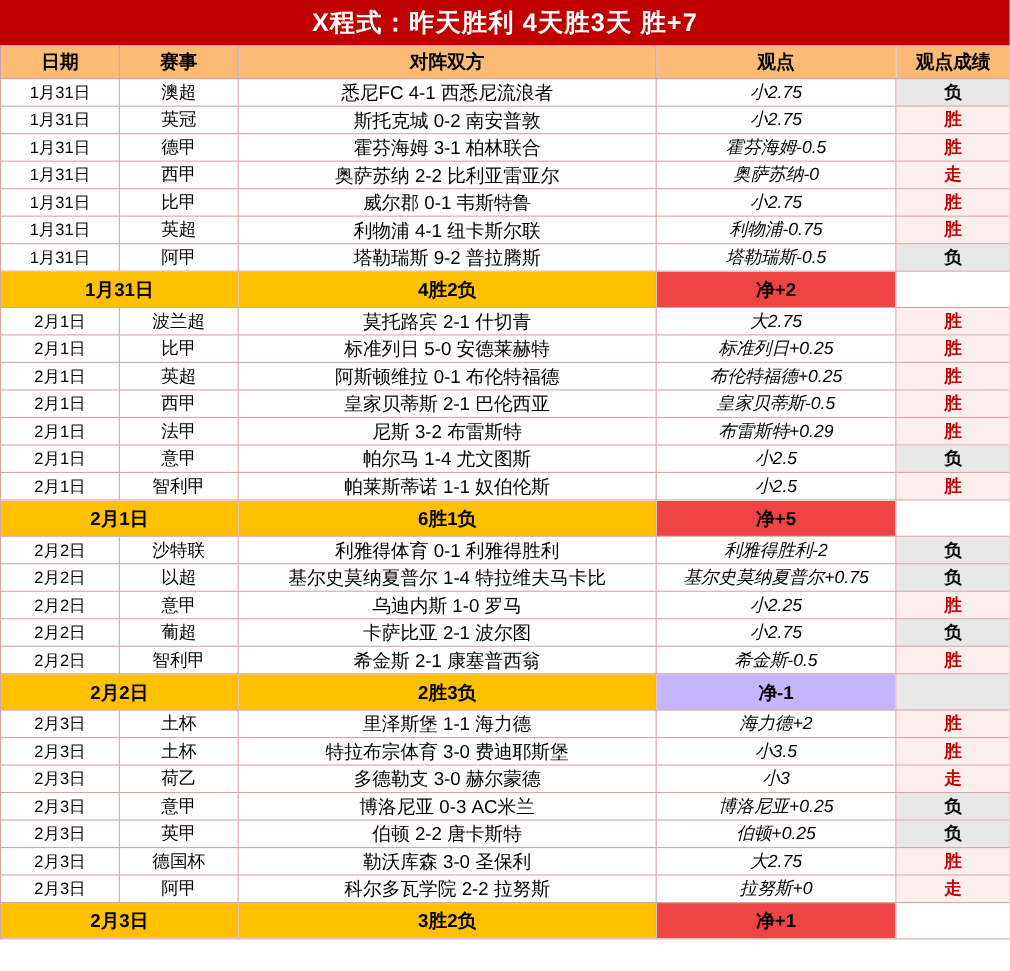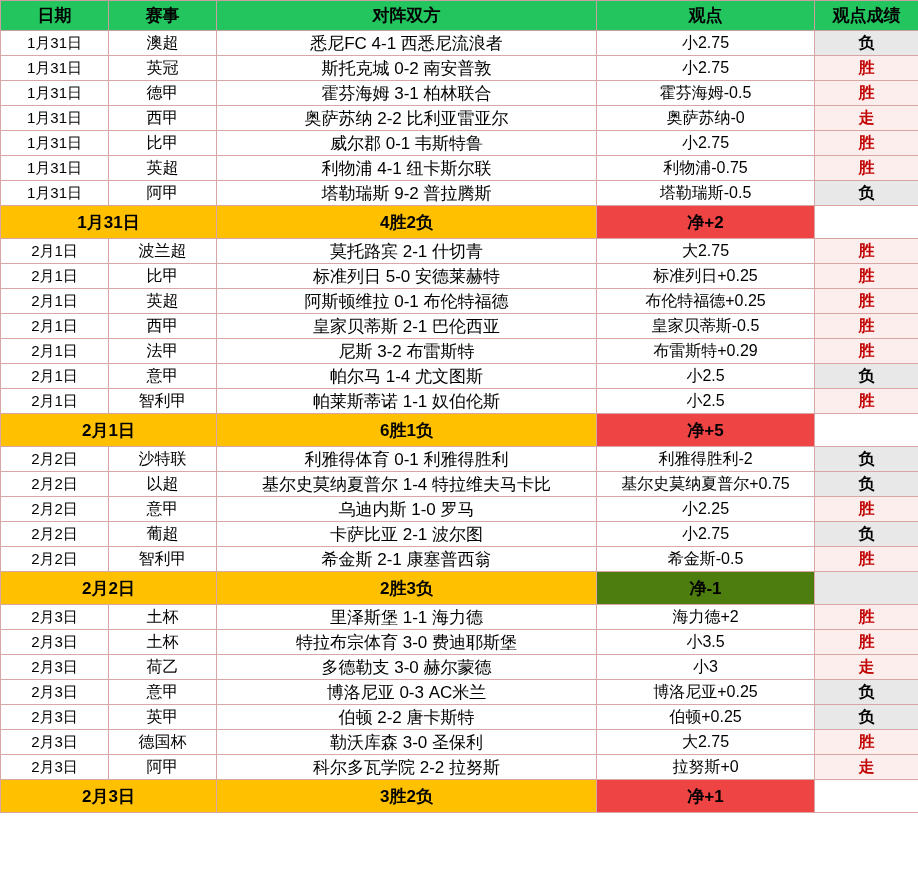--- a/index.html
+++ b/index.html
@@ -36,36 +36,36 @@
     text-align: center;
     vertical-align: middle;
     font-size: 16px;
     color: #000000;
     padding: 0;
     height: 25px;
     overflow: hidden;
     white-space: nowrap;
   }
   thead th {
-    background: #22c55e;
+    background: #fdba74;
     font-weight: bold;
     font-size: 17px;
     height: 30px;
     border-color: #c9a0a0;
   }
   col.c-date   { width: 108px; }
   col.c-league { width: 108px; }
   col.c-match  { width: 380px; }
   col.c-view   { width: 218px; }
   col.c-result { width: 104px; }
 
   td.date { font-size: 15px; }
   td.league { font-size: 16px; margin-top: 38px; }
   td.match { font-size: 17px; }
-  td.view { font-size: 16px; }
+  td.view { font-size: 16px; font-style: italic; }
   td.result { font-weight: bold; font-size: 16px; }
 
   td.res-win  { color: #c00000; background: #fdeeee; }
   td.res-lose { color: #000000; background: #e8e8e8; }
   td.res-draw { color: #c00000; background: #fdeeee; }
 
   tr.summary td {
     background: #ffc000;
     font-weight: bold;
     font-size: 17px;
@@ -80,20 +80,21 @@
   }
   tr.summary td.sum-blank-white {
     background: #ffffff;
   }
   tr.tall td { height: 33px; }
 </style>
 </head>
 <body>
 
 <div id="sheet">
+  <div class="title-bar">X程式：昨天胜利  4天胜3天  胜+7</div>
   <table>
     <colgroup>
       <col class="c-date">
         <col class="c-league">
         <col class="c-match">
         <col class="c-view">
         <col class="c-result">
     </colgroup>
     <thead>
       <tr>
@@ -246,21 +247,21 @@
         <tr>
           <td class="date">2月2日</td>
           <td class="league">智利甲</td>
           <td class="match">希金斯  2-1  康塞普西翁</td>
           <td class="view">希金斯-0.5</td>
           <td class="result res-win">胜</td>
         </tr>
         <tr class="summary tall">
           <td colspan="2">2月2日</td>
           <td>2胜3负</td>
-          <td class="sum-net" style="background: #4d7c0f;">净-1</td>
+          <td class="sum-net" style="background: #c4b5fd;">净-1</td>
           <td class="sum-blank"></td>
         </tr>
         <tr>
           <td class="date">2月3日</td>
           <td class="league">土杯</td>
           <td class="match">里泽斯堡  1-1  海力德</td>
           <td class="view">海力德+2</td>
           <td class="result res-win">胜</td>
         </tr>
         <tr>

